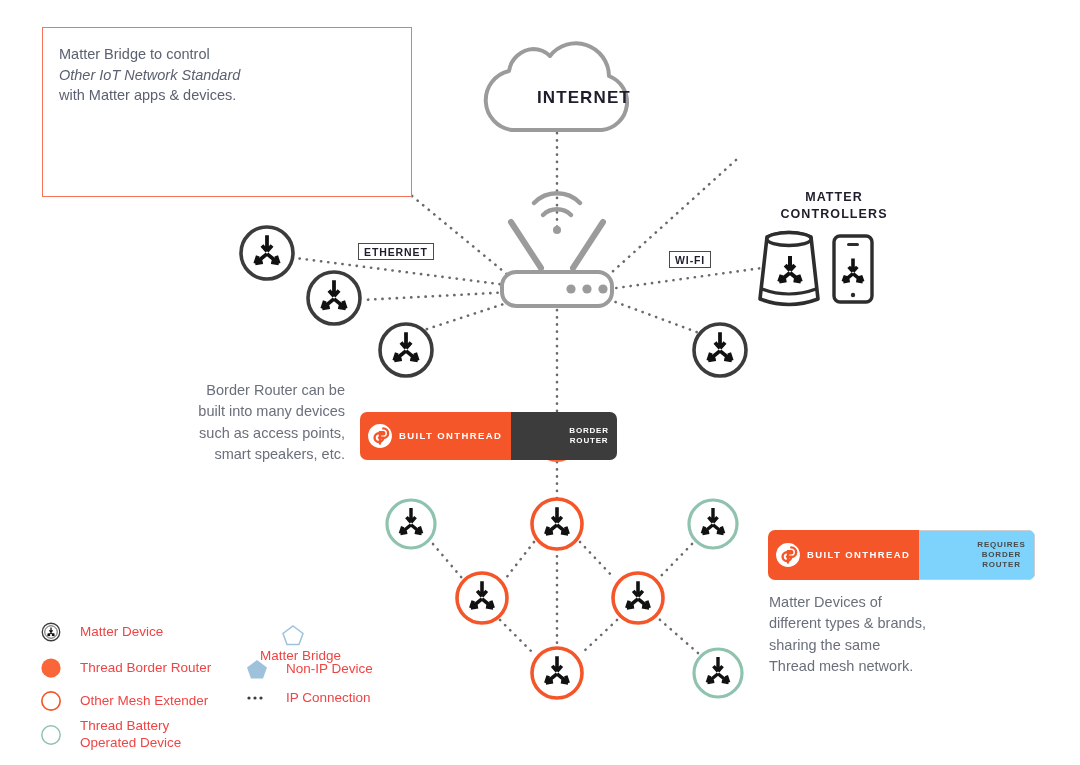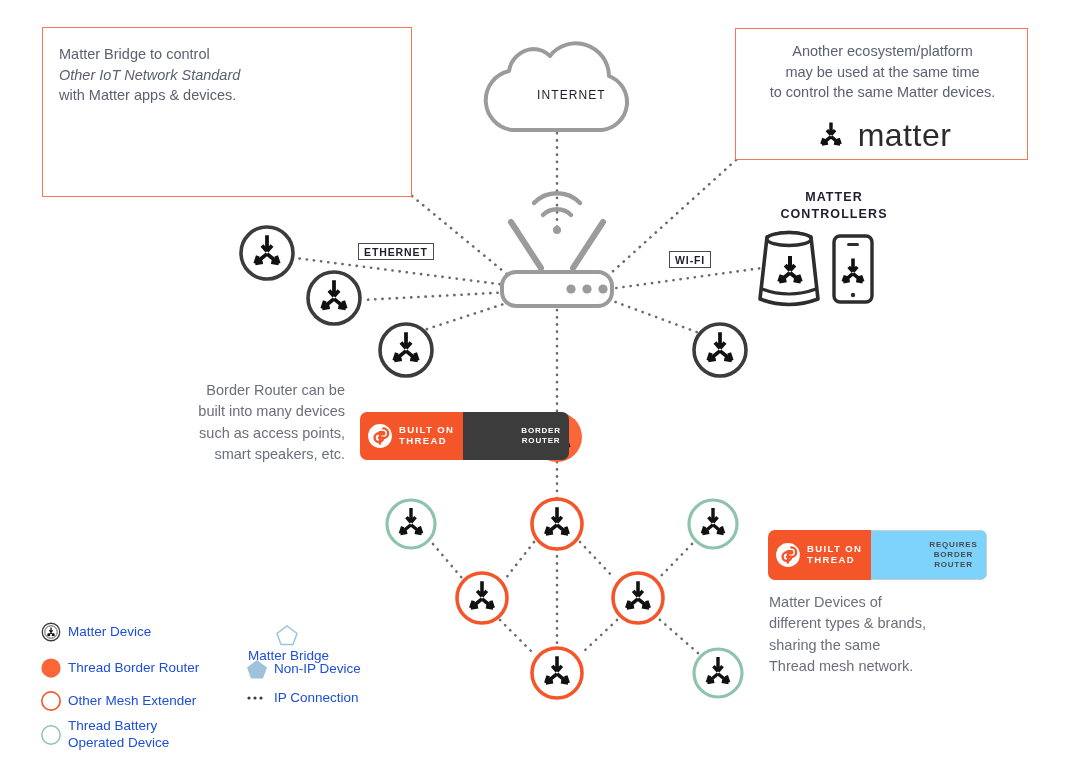--- a/index.html
+++ b/index.html
@@ -7,34 +7,34 @@
   #stage{position:relative;width:1080px;height:765px;background:#fff;overflow:hidden;}
   #stage svg.layer{position:absolute;left:0;top:0;width:1080px;height:765px;}
   .cal-box{position:absolute;border:1.6px solid #F4755A;background:#fff;box-sizing:border-box;}
   .cal-text{color:#5b6170;font-size:14.5px;line-height:1.42;}
   .cal-text em{font-style:italic;}
   .note{position:absolute;color:#6a6f7b;font-size:14.5px;line-height:1.48;}
   .tag{position:absolute;border:1.6px solid #4a4a4a;background:#fff;color:#1d1d2b;
        font-size:10.5px;font-weight:bold;letter-spacing:.9px;padding:2px 5px 1px 5px;box-sizing:border-box;}
   .hdr{position:absolute;color:#1d1d2b;font-size:12.5px;font-weight:bold;letter-spacing:1.1px;
        text-align:center;line-height:1.35;}
-  .cloud-label{position:absolute;color:#1d1d2b;font-size:12px;font-weight:normal;letter-spacing:1.1px;padding-left:16px;}
+  .cloud-label{position:absolute;color:#1d1d2b;font-size:17px;font-weight:bold;letter-spacing:1.1px;padding-left:16px;}
   .badge{position:absolute;display:flex;align-items:stretch;border-radius:7px;overflow:hidden;box-sizing:border-box;}
   .badge .bt-left{background:#F4562A;display:flex;align-items:center;gap:6px;padding:0 9px 0 7px;}
   .badge .bt-right{display:flex;align-items:center;justify-content:center;padding:0 8px;}
-  .bt-words{display:flex;flex-direction:column;justify-content:center;line-height:1.12;}
+  .bt-words{display:flex;justify-content:center;line-height:1.12;}
   .bt-words span{color:#fff;font-size:9.5px;font-weight:bold;letter-spacing:1.4px;}
   .bt-right span{font-size:8px;font-weight:bold;letter-spacing:.8px;text-align:center;line-height:1.25;display:block;margin-left:25px;}
   .badge-dark .bt-right{background:#3C3C3C;}
   .badge-dark .bt-right span{color:#fff;}
   .badge-light .bt-right{background:#7dd3fc;border:1px solid #cdcdcd;border-left:none;}
   .badge-light .bt-right span{color:#4a4a4a;}
   .legend{position:absolute;}
   .legend-row{position:absolute;display:flex;align-items:center;}
-  .legend-label{color:#1d4ed8;font-size:13.5px;line-height:1.25;margin-left:4px;white-space:pre-line;}
+  .legend-label{color:#ef4444;font-size:13.5px;line-height:1.25;margin-left:16px;white-space:pre-line;}
   .lg-swatch{width:26px;display:flex;align-items:center;justify-content:center;flex:0 0 26px;}
   .mlogo{display:block;}
 </style>
 </head>
 <body>
 
 <div id="stage">
 
   <svg class="layer" viewBox="0 0 1080 765">
     <defs>
@@ -197,37 +197,20 @@
   </svg>
 
   <div class="cal-box" style="left:42px;top:27px;width:370px;height:170px;">
     <div class="cal-text" style="position:absolute;left:16px;top:16px;width:250px;">
       <div>Matter Bridge to control</div>
       <div><em>Other IoT Network Standard</em></div>
       <div>with Matter apps &amp; devices.</div>
     </div>
   </div>
 
-  <div class="cal-box" style="left:735px;top:28px;width:293px;height:132px;">
-    <div class="cal-text" style="position:absolute;left:0;top:12px;width:293px;text-align:center;">
-      <div>Another ecosystem/platform</div>
-      <div>may be used at the same time</div>
-      <div>to control the same Matter devices.</div>
-    </div>
-    <div style="position:absolute;left:0;top:88px;width:293px;display:flex;align-items:center;justify-content:center;gap:10px;">
-      <svg width="34" height="34" viewBox="0 0 100 100" class="mlogo">
-        <g stroke="#111" fill="none" stroke-width="10">
-          <path d="M50 10 L50 46 M50 46 L38 33 M50 46 L62 33"></path>
-          <path d="M50 52 L23 74 M23 74 L29 57 M23 74 L41 71"></path>
-          <path d="M50 52 L77 74 M77 74 L71 57 M77 74 L59 71"></path>
-        </g>
-      </svg>
-      <span style="font-size:32px;color:#2b2b2b;letter-spacing:.5px;">matter</span>
-    </div>
-  </div>
 
   <div class="cloud-label" style="left:521px;top:88px;">INTERNET</div>
 
   <div class="tag" style="left:358px;top:243px;">ETHERNET</div>
 
   <div class="tag" style="left:669px;top:251px;">WI-FI</div>
 
   <div class="hdr" style="left:744px;top:189px;width:180px;">
     <div>MATTER</div>
     <div>CONTROLLERS</div>

